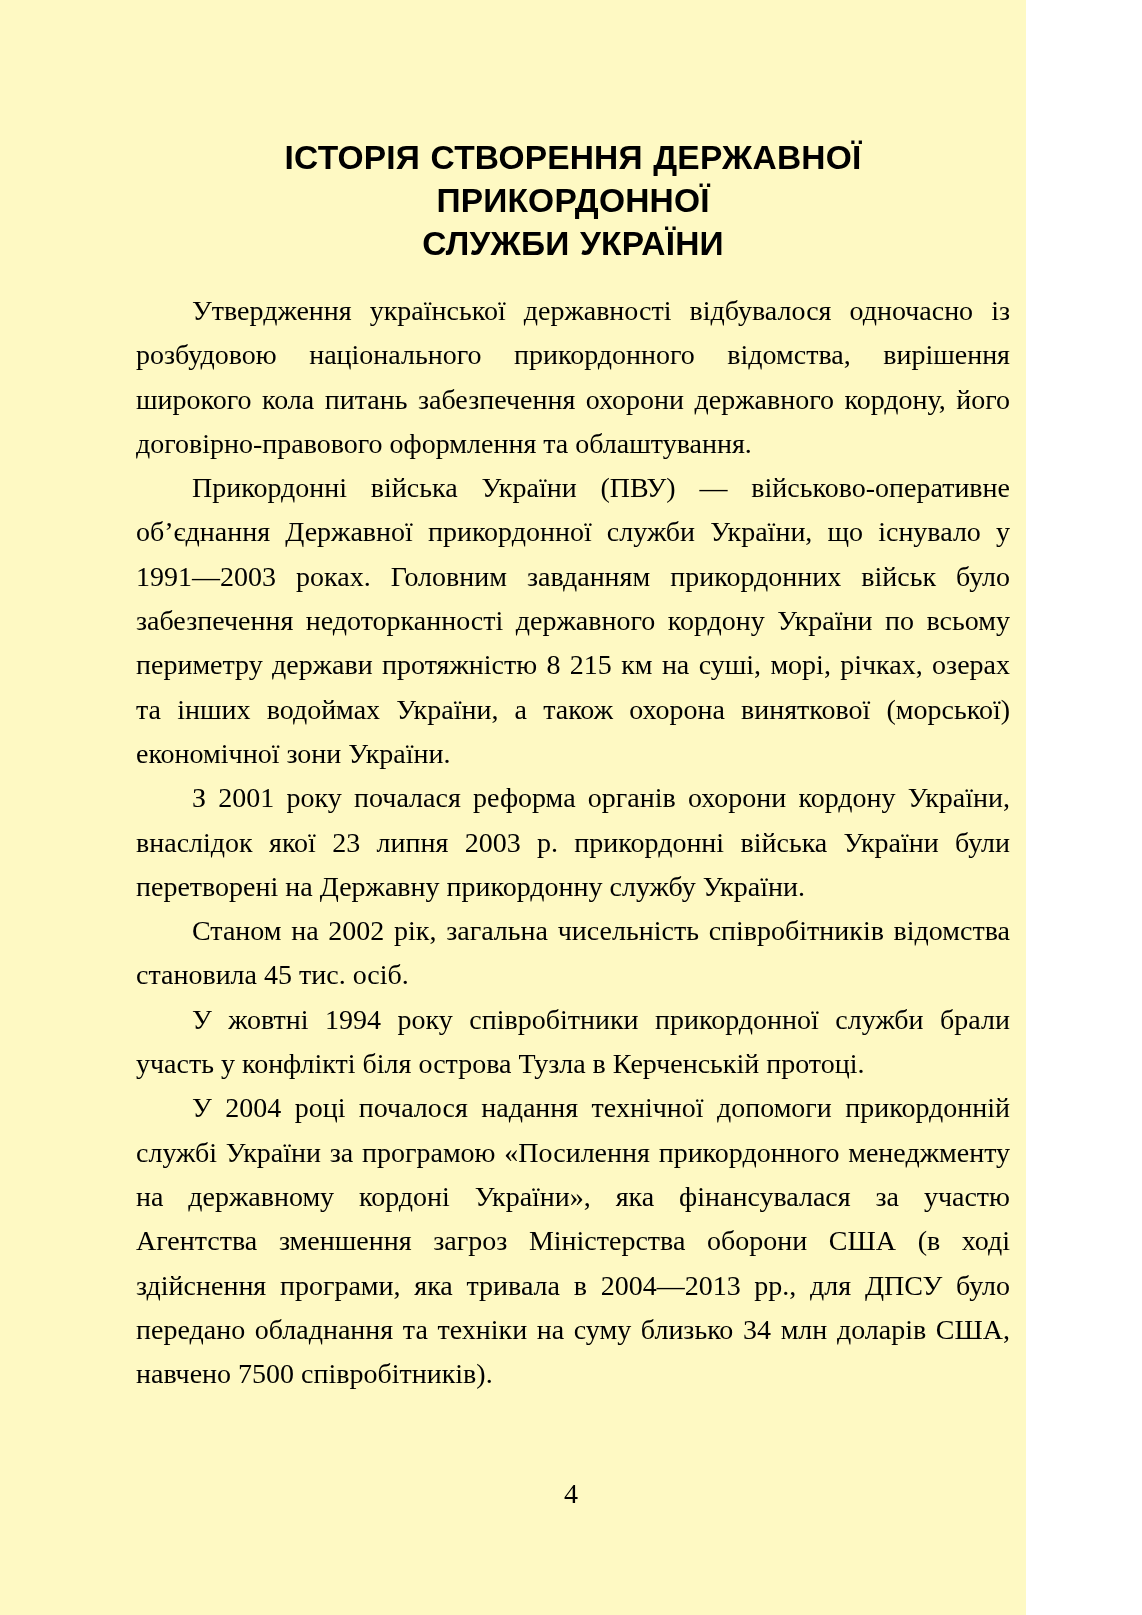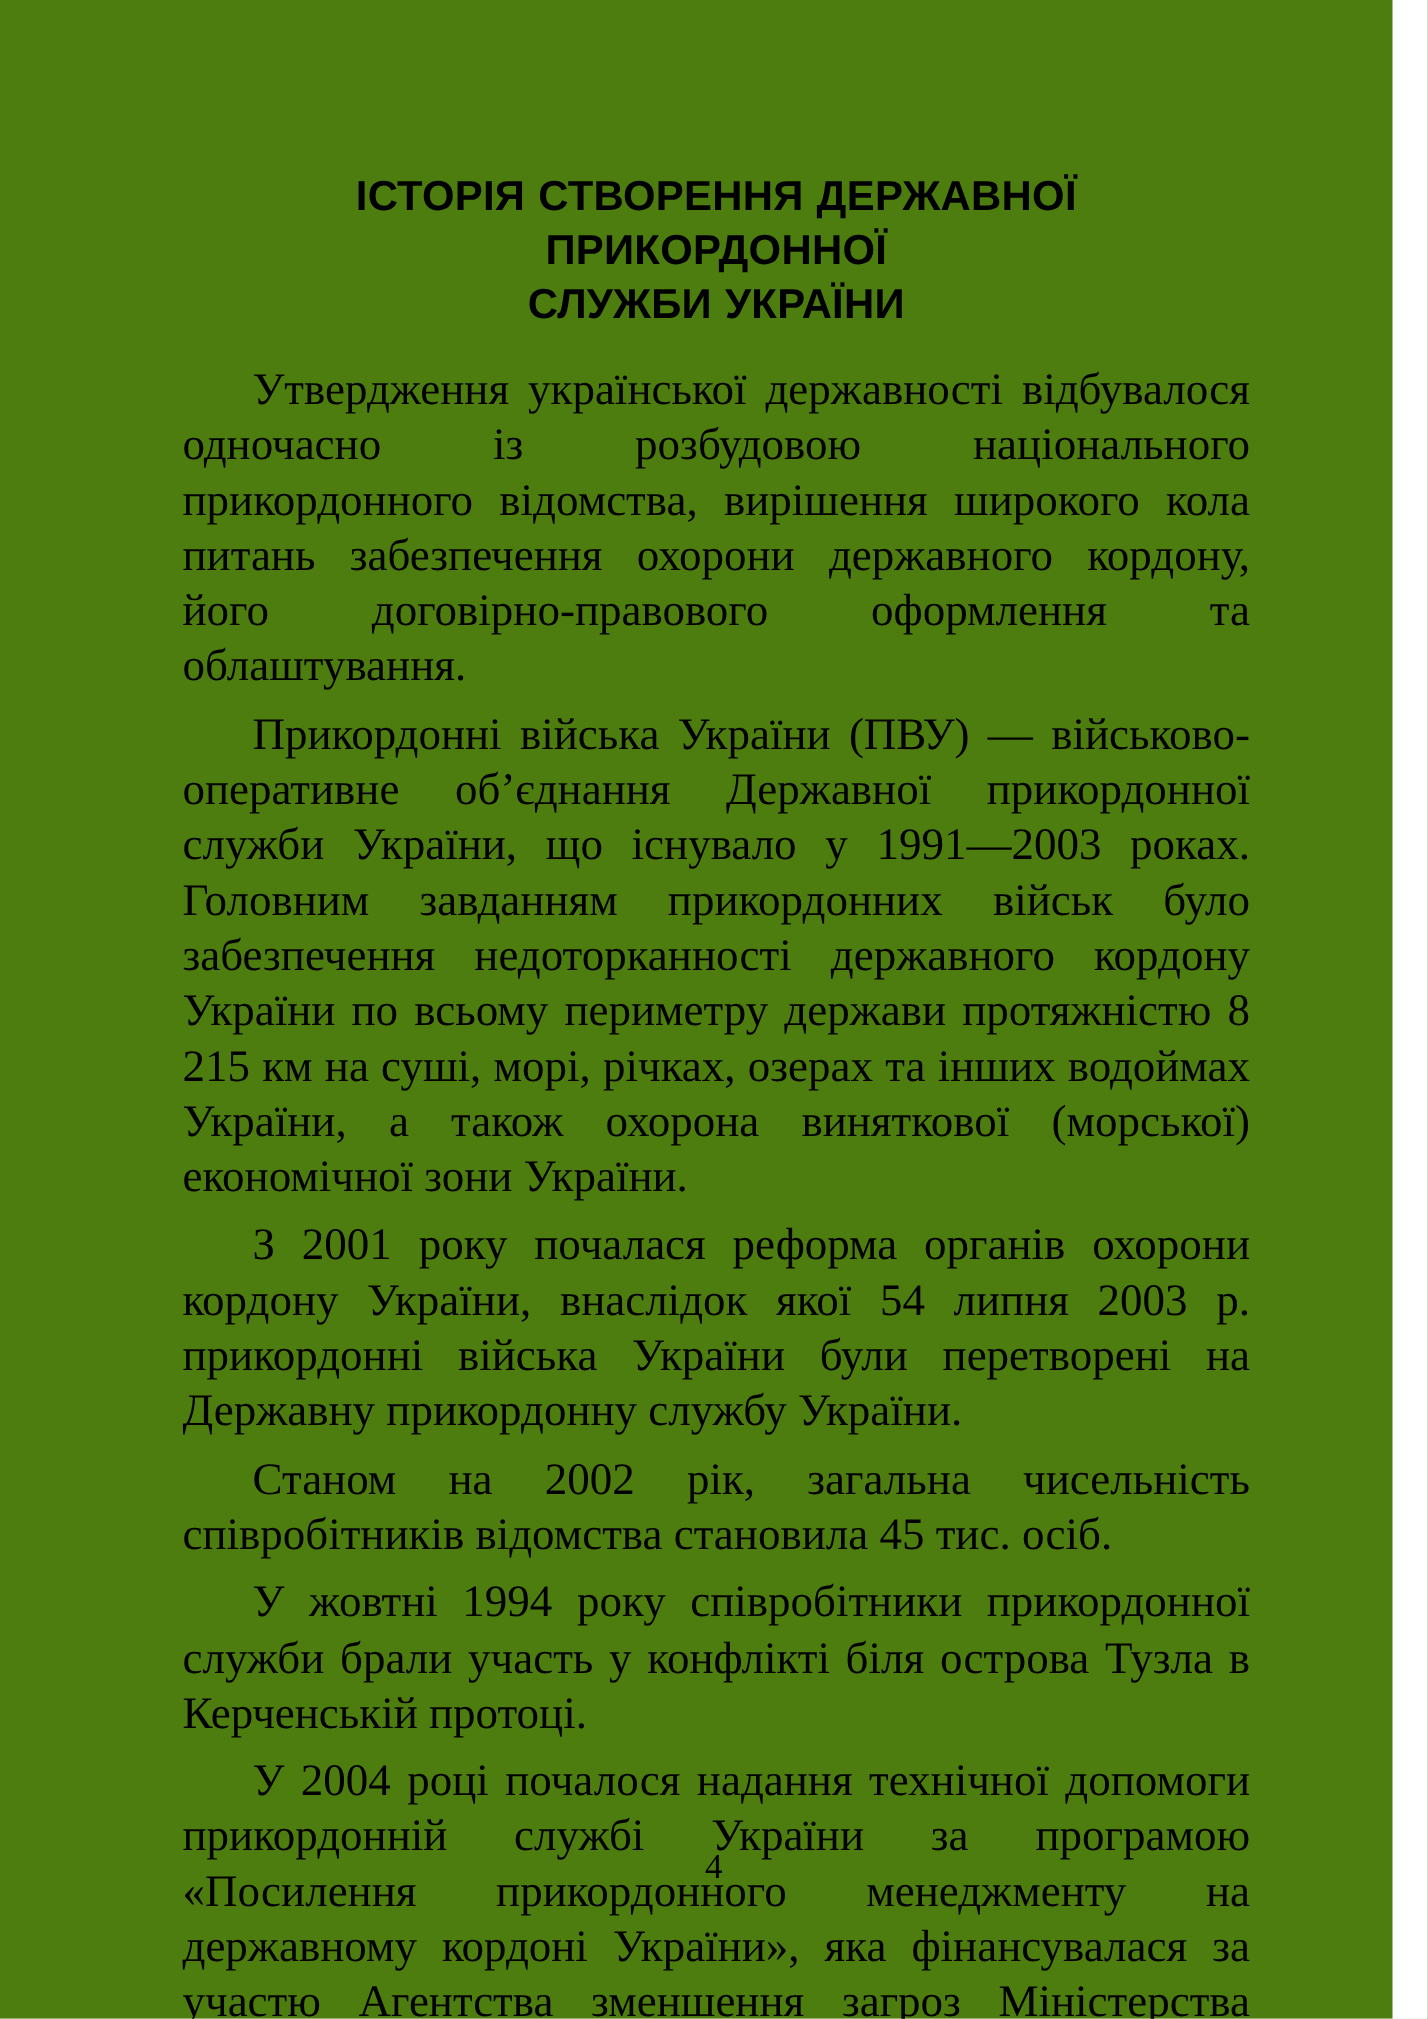--- a/index.html
+++ b/index.html
@@ -15,23 +15,23 @@
     overflow: hidden;
     font-family: "Liberation Serif", "DejaVu Serif", serif;
     color: #000000;
     -webkit-font-smoothing: antialiased;
   }
 
   .page {
     position: absolute;
     top: 0;
     left: 0;
-    width: 1114px;
+    width: 1026px;
     height: 1615px;
-    background: #4d7c0f;
+    background: #fef9c3;
     text-decoration: underline;
   }
 
   .page-content {
     position: absolute;
     left: 136px;
     top: 136px;
     width: 874px;
   }
 
@@ -50,24 +50,24 @@
   }
   .doc-title .title-line {
     display: block;
   }
 
   
   .body-block {
     margin-top: 24px;
   }
   p.para {
-    margin: 10px;
+    margin: 0;
     padding: 0;
     font-family: "Liberation Serif", "DejaVu Serif", serif;
-    font-size: 36px;
+    font-size: 28px;
     line-height: 44.3px;
     text-align: justify;
     text-justify: inter-word;
     text-indent: 56px;
     color: #000000;
     hyphens: none;
     -webkit-hyphens: none;
   }
   p.para:last-of-type {
     
@@ -96,21 +96,21 @@
   <div class="page-content">
 
     <h1 class="doc-title">
       <span class="title-line">ІСТОРІЯ СТВОРЕННЯ ДЕРЖАВНОЇ ПРИКОРДОННОЇ</span>
       <span class="title-line">СЛУЖБИ УКРАЇНИ</span>
     </h1>
 
     <div class="body-block">
       <p class="para">Утвердження української державності відбувалося одночасно із розбудовою національного прикордонного відомства, вирішення широкого кола питань забезпечення охорони державного кордону, його договірно-правового оформлення та облаштування.</p>
       <p class="para">Прикордонні війська України (ПВУ) — військово-оперативне об’єднання Державної прикордонної служби України, що існувало у 1991—2003 роках. Головним завданням прикордонних військ було забезпечення недоторканності державного кордону України по всьому периметру держави протяжністю 8 215 км на суші, морі, річках, озерах та інших водоймах України, а також охорона виняткової (морської) економічної зони України.</p>
-      <p class="para">З 2001 року почалася реформа органів охорони кордону України, внаслідок якої 54 липня 2003 р. прикордонні війська України були перетворені на Державну прикордонну службу України.</p>
+      <p class="para">З 2001 року почалася реформа органів охорони кордону України, внаслідок якої 23 липня 2003 р. прикордонні війська України були перетворені на Державну прикордонну службу України.</p>
       <p class="para">Станом на 2002 рік, загальна чисельність співробітників відомства становила 45 тис. осіб.</p>
       <p class="para">У жовтні 1994 року співробітники прикордонної служби брали участь у конфлікті біля острова Тузла в Керченській протоці.</p>
       <p class="para">У 2004 році почалося надання технічної допомоги прикордонній службі України за програмою «Посилення прикордонного менеджменту на державному кордоні України», яка фінансувалася за участю Агентства зменшення загроз Міністерства оборони США (в ході здійснення програми, яка тривала в 2004—2013 рр., для ДПСУ було передано обладнання та техніки на суму близько 34 млн доларів США, навчено 7500 співробітників).</p>
 
     </div>
 
   </div>
 
   <div class="page-footer">
     <span class="page-number">4</span>

